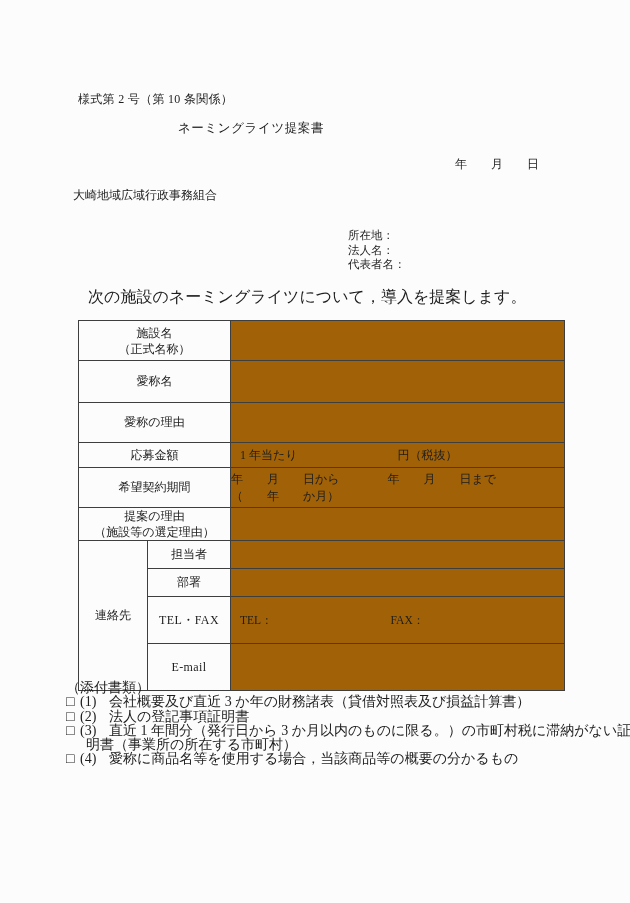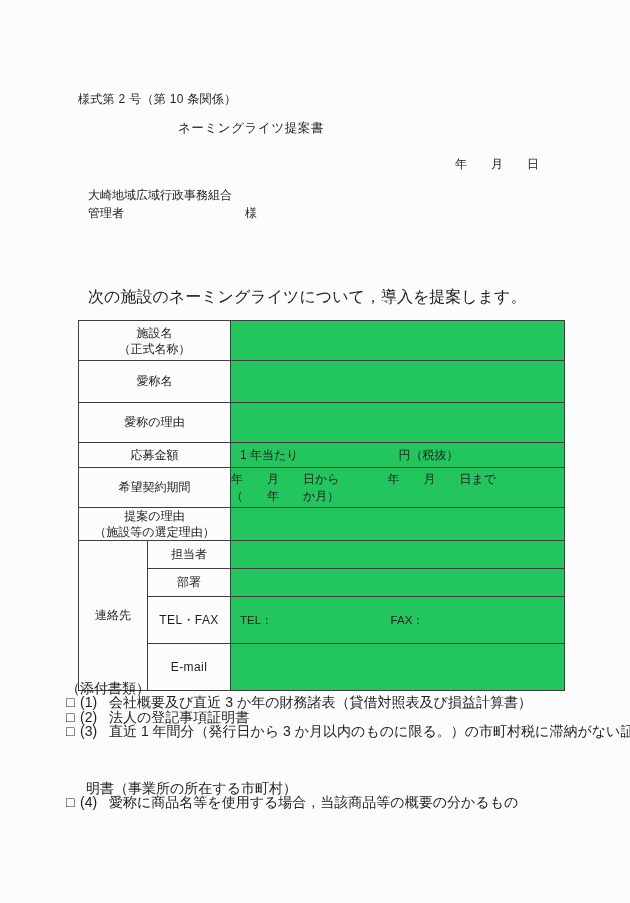--- a/index.html
+++ b/index.html
@@ -1,38 +1,38 @@
 <!DOCTYPE html>
 <html><head>
 <meta charset="utf-8">
 <style>
   * { margin:0; padding:0; box-sizing:border-box; }
   html,body { background:#e9e9e9; }
   .page {
     position:relative;
     width:630px; height:903px;
     background:#fcfcfc;
-    font-family:Liberation Sans, sans-serif;
+    font-family:Liberation Serif, serif;
     color:#1d1d1d;
     overflow:hidden;
   }
   .form-number {
     position:absolute; left:78px; top:91px;
     font-size:12px; letter-spacing:0.3px; white-space:nowrap;
   }
   .doc-title {
     position:absolute; left:0; top:120px; width:502px;
     text-align:center; font-size:12.5px; letter-spacing:0.6px;
   }
   .date-line {
     position:absolute; left:455px; top:156px;
     font-size:12px; white-space:nowrap;
   }
   .addressee {
-    position:absolute; left:88px; top:187px;
+    position:absolute; left:73px; top:187px;
     font-size:12px; line-height:17.5px; white-space:nowrap;
   }
   .addressee .honorific { margin-left:121px; }
   .applicant {
     position:absolute; left:348px; top:228px;
     font-size:11.5px; line-height:14.5px; white-space:nowrap;
   }
   .intro {
     position:absolute; left:88px; top:287px;
     font-size:16px; white-space:nowrap;
@@ -41,59 +41,61 @@
     position:absolute; left:78px; top:320px;
     width:486px; table-layout:fixed; border-collapse:collapse;
   }
   .form-table td {
     border:1px solid #3e3e3e;
     padding:0; font-size:12px; vertical-align:middle;
     overflow:hidden;
   }
   .form-table td.lbl { text-align:center; }
   .form-table td.lbl .l2 { line-height:16px; }
-  .form-table td.val { text-align:left; background:#22c55e; }
+  .form-table td.val { text-align:left; background:#a16207; }
   .h40{height:40px} .h41{height:25px} .h42{height:42px}
   .h28{height:28px} .h29{height:47px}
   .amount-cell, .telfax-cell {
     display:flex; align-items:center; padding-left:9px;
     white-space:nowrap;
   }
   .amount-cell .suffix { margin-left:100px; }
   .telfax-cell { font-size:11.5px; }
   .telfax-cell .fax { margin-left:118px; }
   .latin-small { font-size:11.5px; letter-spacing:0.4px; }
   .contract-cell { text-align:center; line-height:17px; }
   .attachments {
     position:absolute; left:66px; top:681px;
     font-size:14px; line-height:14.3px; white-space:nowrap;
   }
   .att-item { display:flex; }
   .att-cb { width:14px; cursor:pointer; }
   .att-num { width:29px; }
-  .att-cont { margin-left:20px;margin-top:43px; }
+  .att-cont { margin-left:20px; }
 </style>
 </head>
 <body>
 
 <div class="page">
 
   <div class="form-number">様式第 2 号（第 10 条関係）</div>
 
   <div class="doc-title">ネーミングライツ提案書</div>
 
   <div class="date-line">年　　月　　日</div>
 
   <div class="addressee">
     <div>大崎地域広域行政事務組合</div>
-    <div>
-      <span>管理者</span><span class="honorific">様</span>
-    </div>
   </div>
 
+  <div class="applicant">
+    <div>所在地：</div>
+    <div>法人名：</div>
+    <div>代表者名：</div>
+  </div>
 
   <div class="intro">次の施設のネーミングライツについて，導入を提案します。</div>
 
   <table class="form-table">
     <colgroup>
         <col style="width:69px">
         <col style="width:83px">
         <col style="width:334px">
       </colgroup>
     <tbody>

